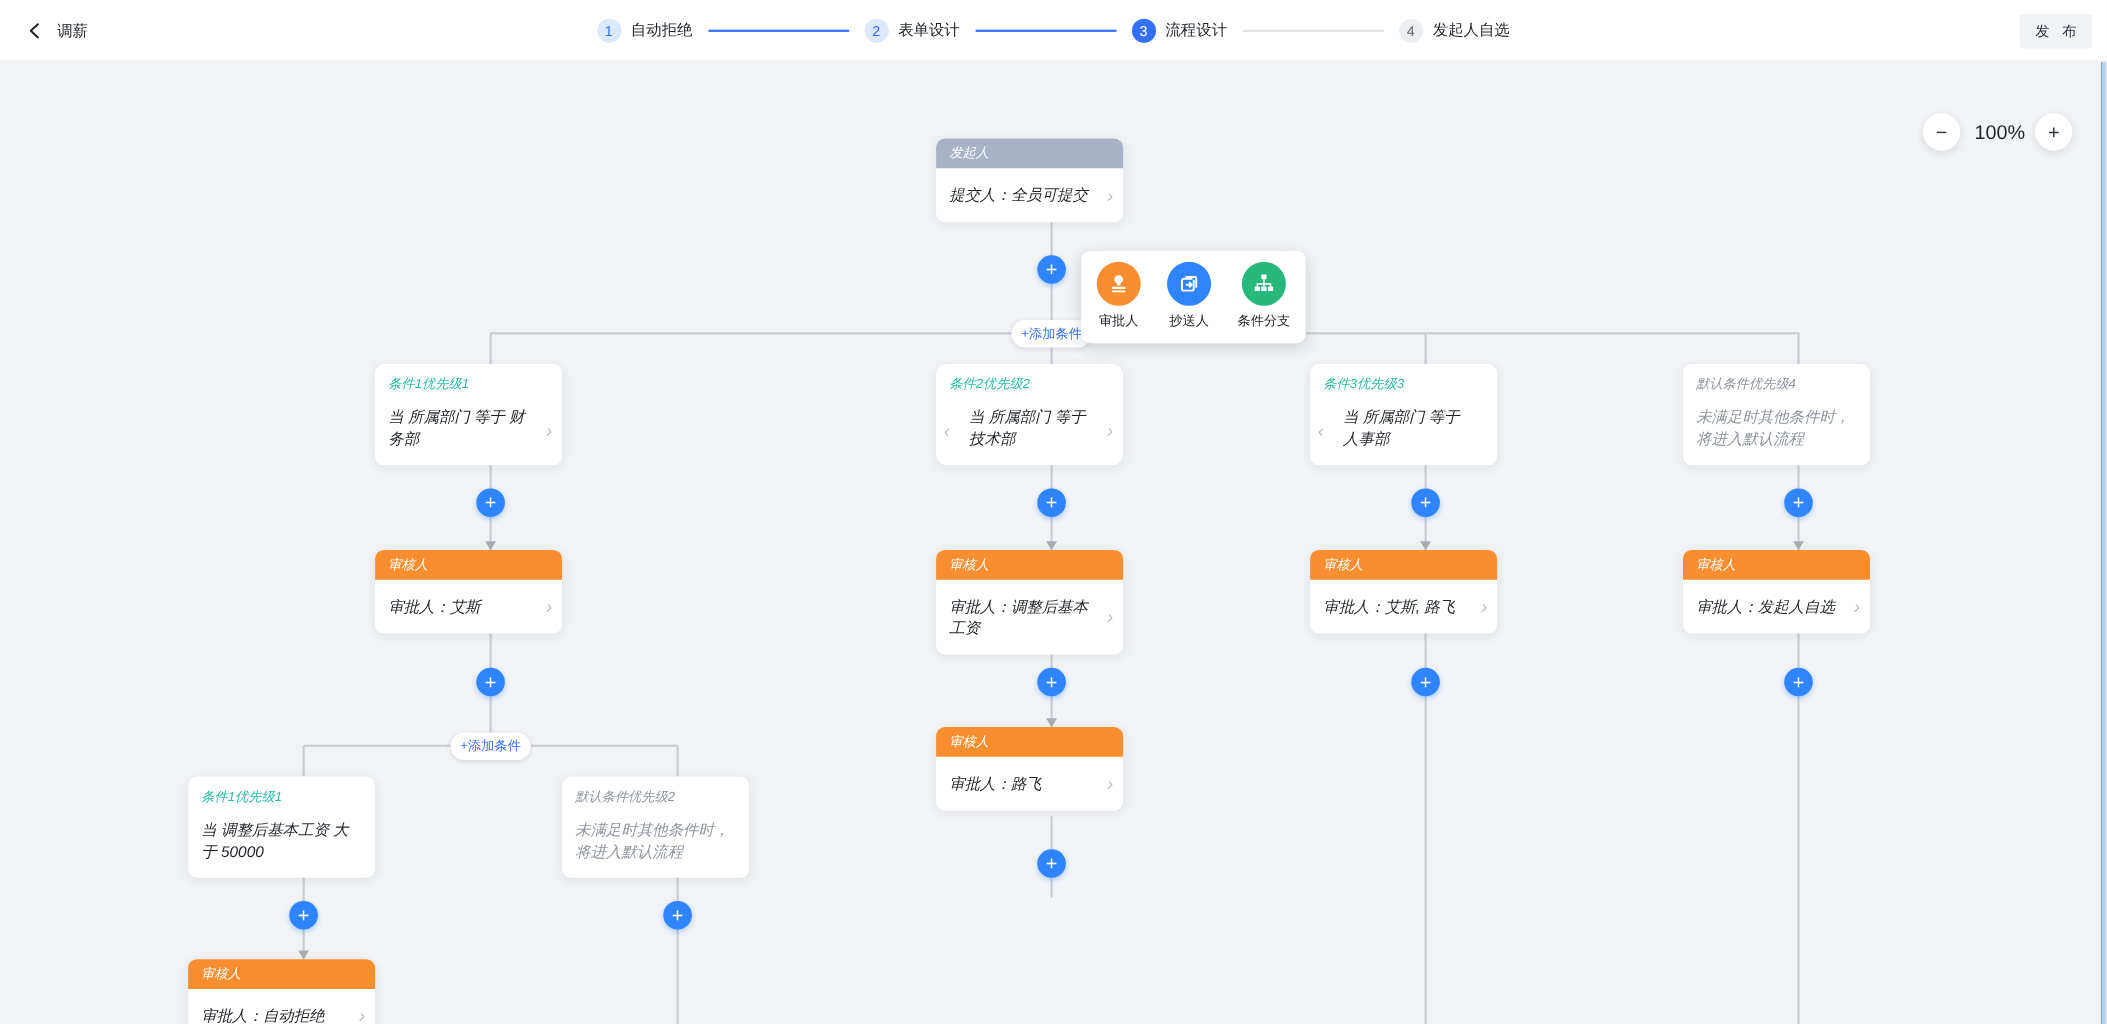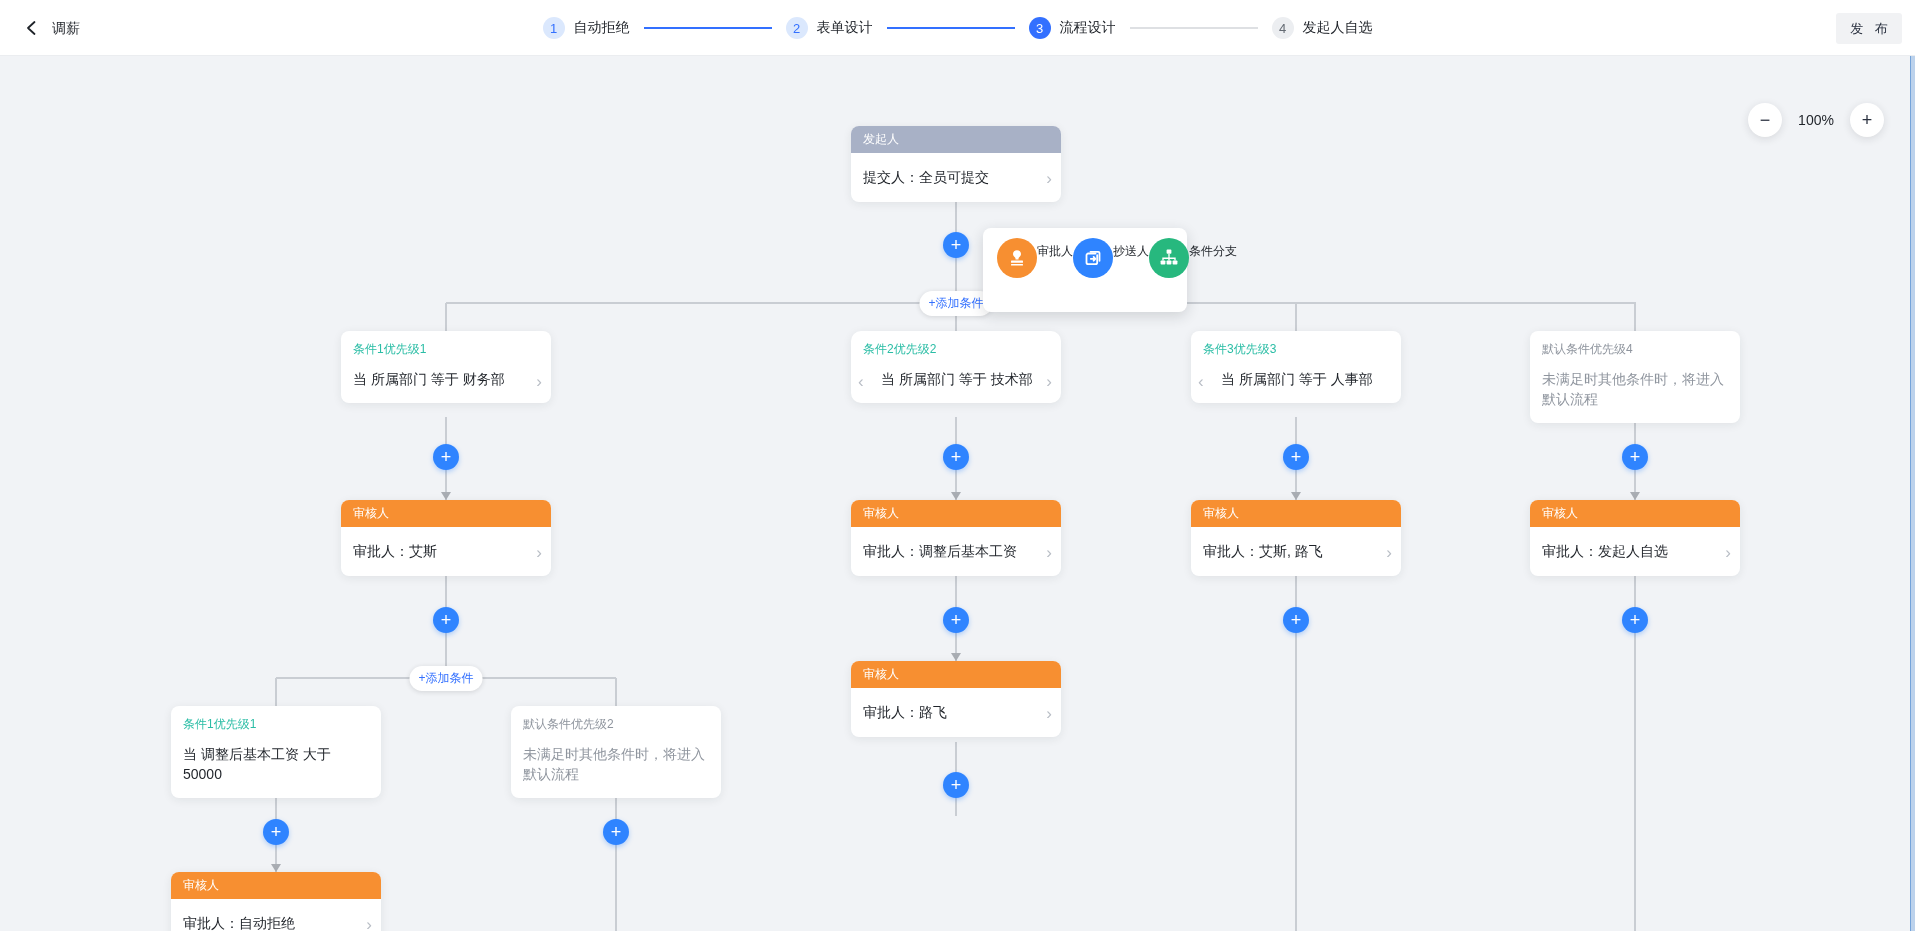--- a/index.html
+++ b/index.html
@@ -37,32 +37,32 @@
     background:#f1f3f6; overflow:hidden; }
   .scroll-strip { position:absolute; right:0; top:0; width:5px; height:100%;
     background:#bcd2ec; border-left:1px solid #74a3da; }
 
   .zoomctl { position:absolute; left:1748px; top:47px; display:flex;
     align-items:center; gap:13px; }
   .zoom-btn { width:34px; height:34px; border-radius:50%; background:#ffffff;
     border:none; box-shadow:0 2px 8px rgba(31,35,41,.12); font-size:18px;
     color:#2b3240; cursor:pointer; display:flex; align-items:center;
     justify-content:center; font-family:inherit; }
-  .zoom-level { font-size:14px; color:#1f2329; width:42px; text-align:center; }
+  .zoom-level { font-size:18px; color:#1f2329; width:42px; text-align:center; }
 
   
   .vline { position:absolute; width:2px; background:#c9cdd3; z-index:0; }
   .hline { position:absolute; height:2px; background:#c9cdd3; z-index:0; }
   .arrow-down { position:absolute; width:0; height:0; z-index:1;
     border-left:5px solid transparent; border-right:5px solid transparent;
     border-top:8px solid #a9adb3; }
 
   
-  .card { position:absolute; width:210px; background:#ffffff; border-radius:8px;
-    box-shadow:0 2px 10px rgba(31,35,41,.08); z-index:2; cursor:pointer; }
+  .card { position:absolute; width:170px; background:#ffffff; border-radius:8px;
+    box-shadow:0 2px 10px rgba(31,35,41,.08); z-index:2; cursor:pointer;font-style:italic; }
   .card-header { height:27px; line-height:27px; padding:0 12px; font-size:12px;
     color:#ffffff; border-radius:8px 8px 0 0; }
   .hdr-start    { background:#a8b1c6; }
   .hdr-approver { background:#f78f31; }
   .card-body { position:relative; padding:15px 26px 15px 12px; font-size:14px;
     color:#1f2329; line-height:19px; }
   .chev { position:absolute; top:50%; transform:translateY(-50%);
     font-size:17px; color:#b9bec6; }
   .chev.r { right:9px; }
   .chev.l { left:7px; }
@@ -85,21 +85,21 @@
   .add-cond-pill { position:absolute; transform:translateX(-50%);
     background:#ffffff; border-radius:13px; padding:4px 9px; font-size:12px;
     color:#3370ff; box-shadow:0 1px 5px rgba(31,35,41,.15); white-space:nowrap;
     z-index:2; cursor:pointer; }
 
   
   .popup { position:absolute; left:983px; top:172px; width:204px; height:84px;
     background:#ffffff; border-radius:8px; box-shadow:0 4px 14px rgba(31,35,41,.16);
     display:flex; align-items:flex-start; justify-content:space-between;
     padding:10px 14px; z-index:10; }
-  .popup-item { display:flex; flex-direction:row; align-items:flex-start;
+  .popup-item { display:flex; flex-direction:column; align-items:center;
     cursor:pointer; }
   .popup-icon { width:40px; height:40px; border-radius:50%; display:flex;
     align-items:center; justify-content:center; }
   .popup-icon.orange { background:#f78f31; }
   .popup-icon.blue   { background:#2f84ff; }
   .popup-icon.green  { background:#27b87e; }
   .popup-label { margin-top:5px; font-size:12px; color:#1f2329; white-space:nowrap; }
 </style>
 </head>
 <body>

